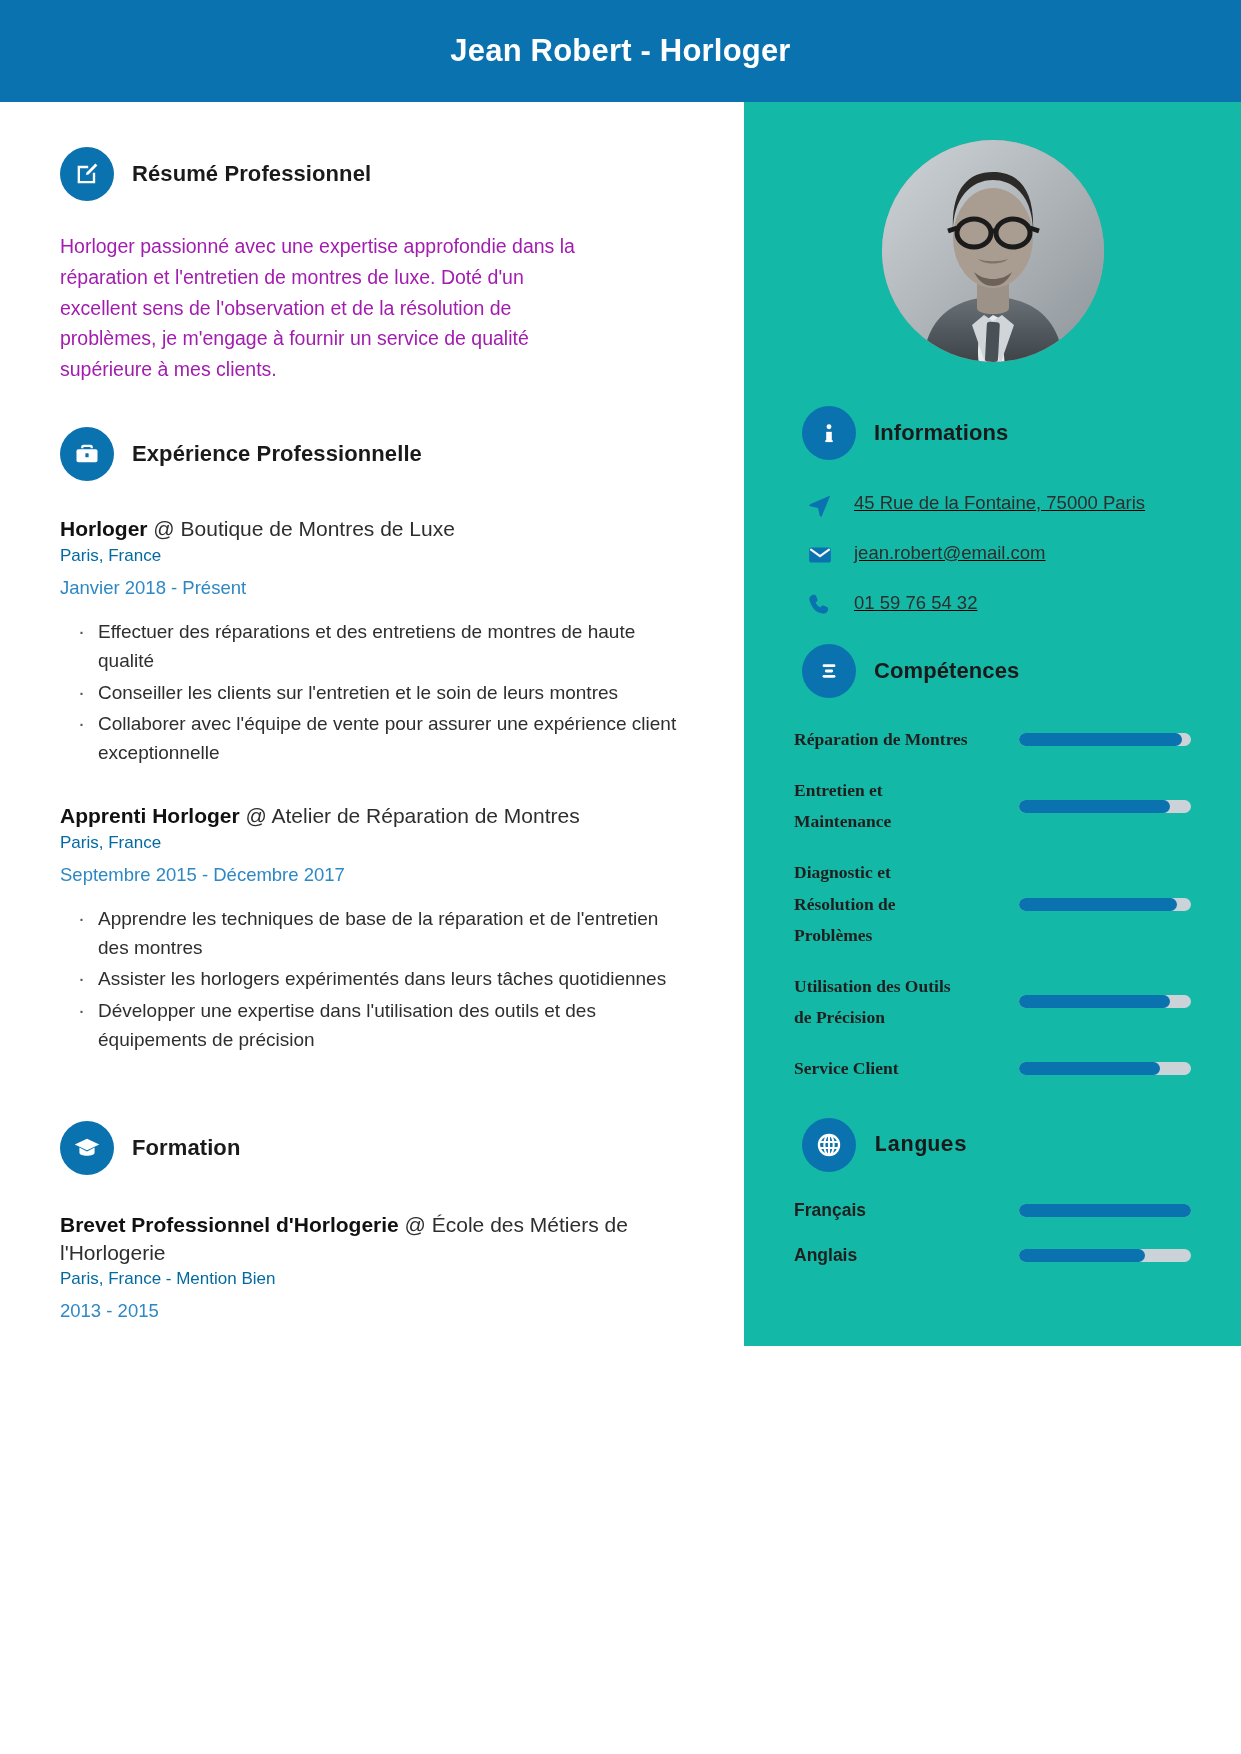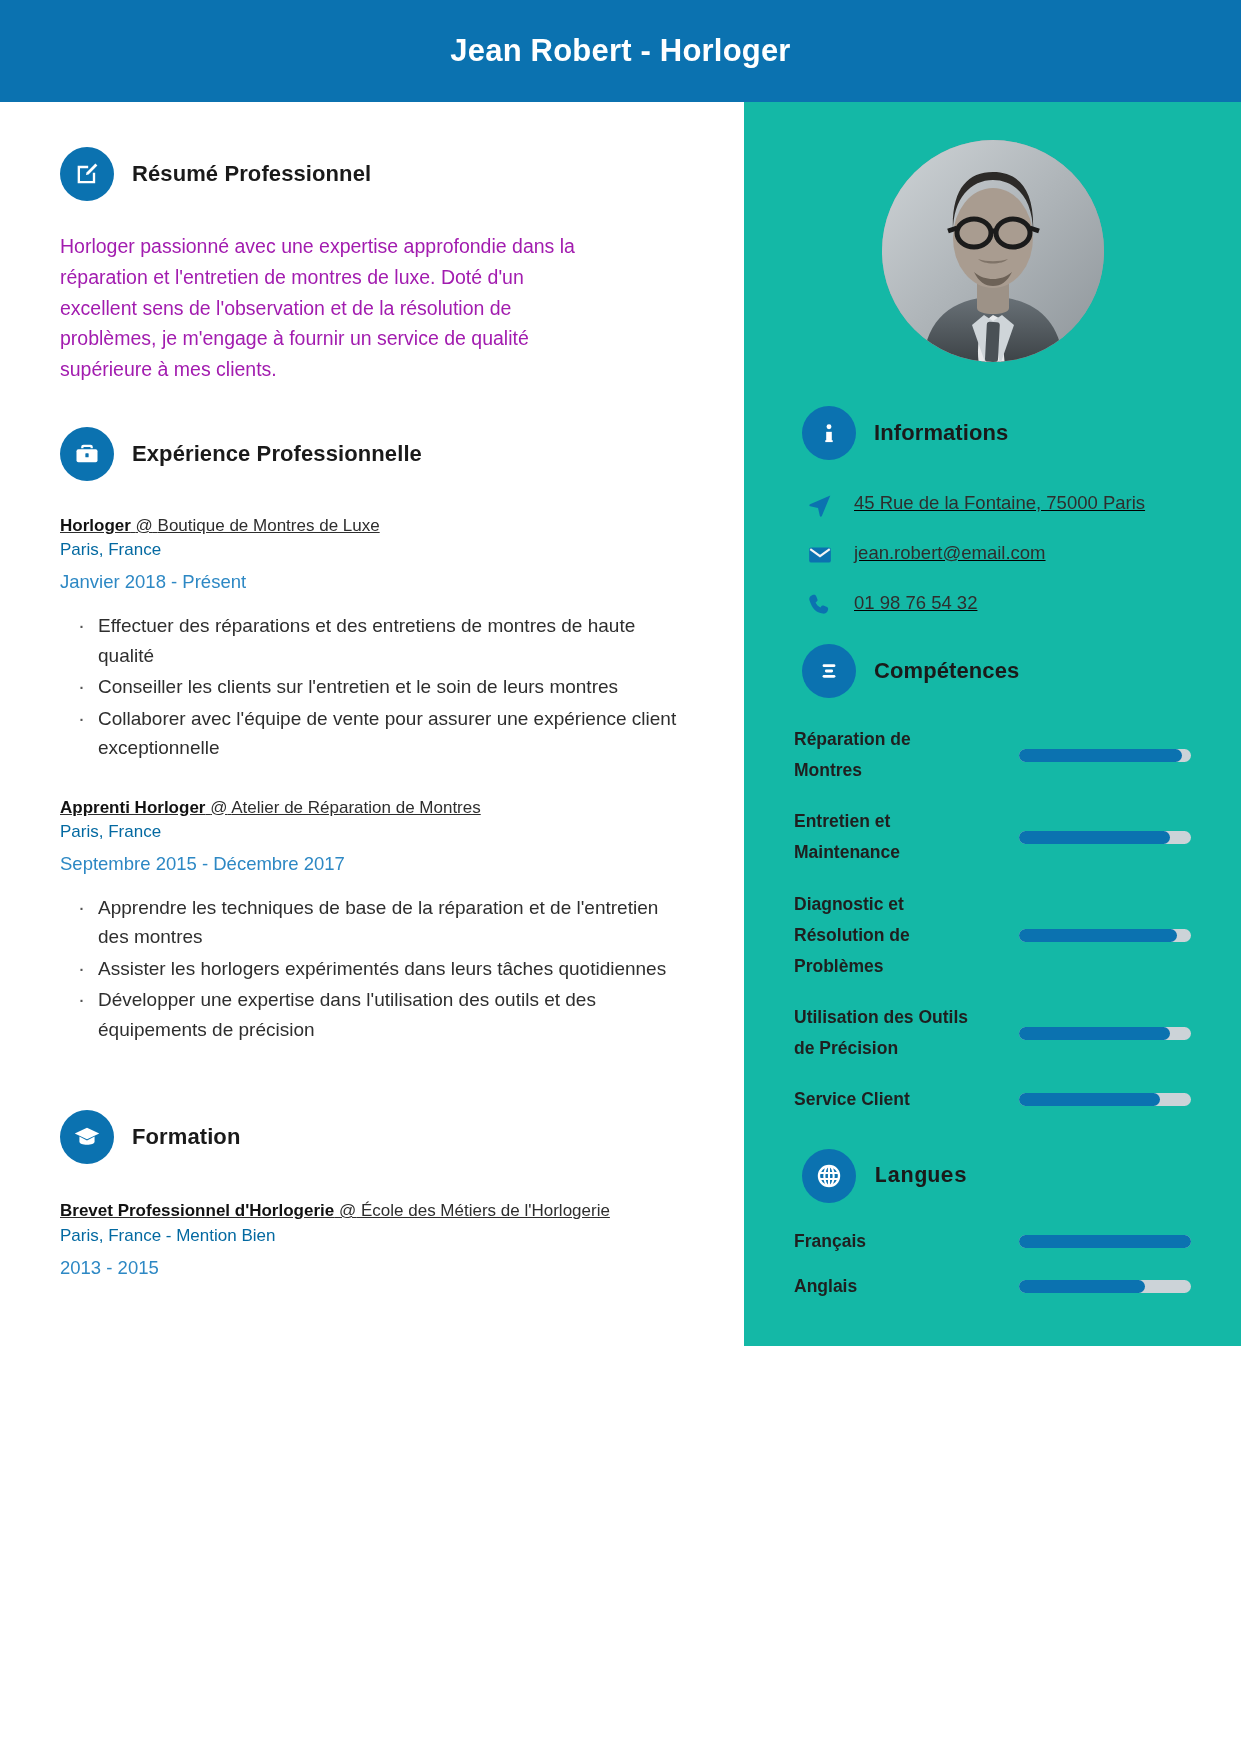--- a/index.html
+++ b/index.html
@@ -78,24 +78,23 @@
   .summary {
     margin-top: 30px;
     font-size: 19.5px;
     line-height: 1.58;
     color: #a21caf;
     max-width: 520px;
   }
   .exp-head { margin-top: 42px; }
   .entry { margin-top: 34px; }
   .entry-title {
-    font-size: 17px;
+    font-size: 21px;
     color: #2e2e2e;
     line-height: 1.32;
-    text-decoration: underline;
   }
   .entry-title b { font-weight: bold; color: #111; }
   .entry-sub {
     font-size: 17px;
     color: #0369a1;
     margin-top: 3px;
   }
   .entry-date {
     font-size: 18.5px;
     color: #2d88c4;
@@ -158,21 +157,21 @@
     justify-content: center;
     padding-top: 4px;
   }
   .contact-txt {
     font-size: 18.5px;
     line-height: 1.6;
     color: #2e2e2e;
   }
 
   .skills-head { margin-top: 26px; margin-left: 8px; }
-  .skill-list { margin-top: 26px; }
+  .skill-list { margin-top: 26px; font-family: Liberation Serif, serif; }
   .skill-row {
     display: flex;
     align-items: center;
     justify-content: space-between;
     gap: 10px;
     margin-bottom: 20px;
   }
   .skill-name {
     font-size: 17.5px;
     font-weight: bold;
@@ -364,21 +363,21 @@
             </svg>
           </span>
           <span class="contact-txt">jean.robert@email.com</span>
         </div>
         <div class="contact-row">
           <span class="contact-ico">
             <svg width="26" height="26" viewBox="0 0 24 24">
               <path d="M6.6 2.5c1 0 1.6.6 2 1.6l1 2.6c.3.9.1 1.6-.6 2.1l-1.1.8c.9 2 2.5 3.6 4.5 4.6l.8-1.1c.5-.7 1.2-.9 2.1-.6l2.6 1c1 .4 1.6 1 1.6 2 0 2.7-2.2 4.9-4.9 4.4C8.4 19.2 4.8 15.6 2.2 7.4 1.7 4.7 3.9 2.5 6.6 2.5z" fill="#0b72b0"></path>
             </svg>
           </span>
-          <span class="contact-txt">01 98 76 54 32</span>
+          <span class="contact-txt">01 59 76 54 32</span>
         </div>
       </div>
 
       <div class="sec-head skills-head">
         <div class="sec-icon">
           <svg width="28" height="28" viewBox="0 0 24 24">
             <rect x="6.5" y="6.2" width="11" height="2.4" rx="1.2" fill="#fff"></rect>
             <rect x="8.5" y="10.8" width="7" height="2.4" rx="1.2" fill="#fff"></rect>
             <rect x="6.5" y="15.4" width="11" height="2.4" rx="1.2" fill="#fff"></rect>
           </svg>

